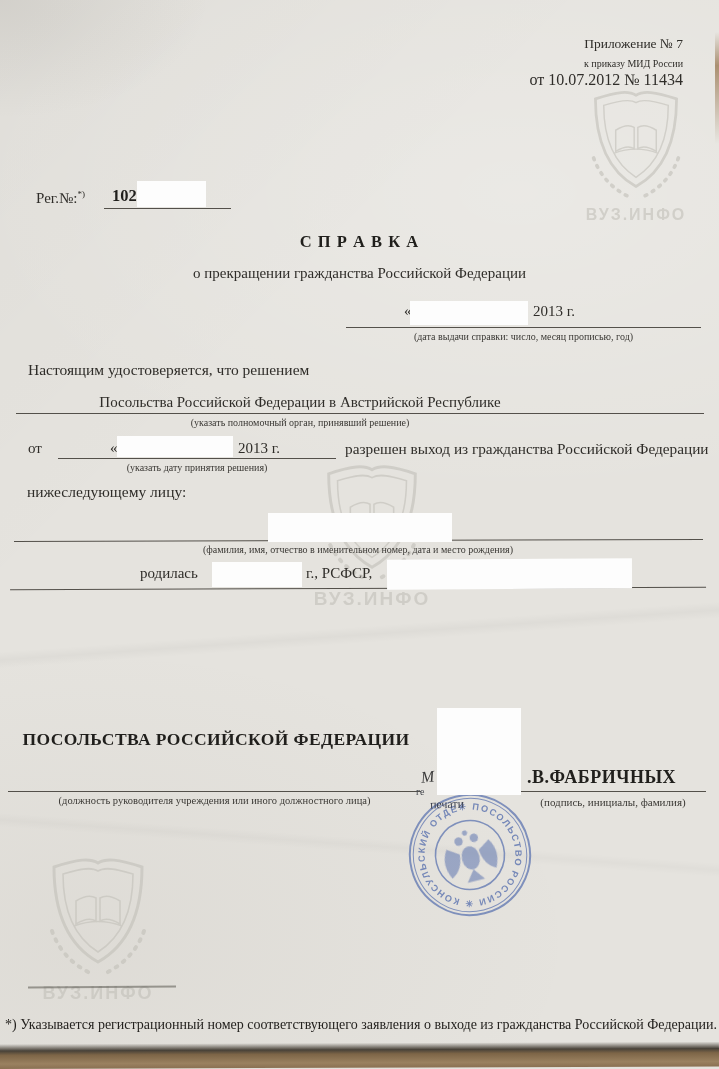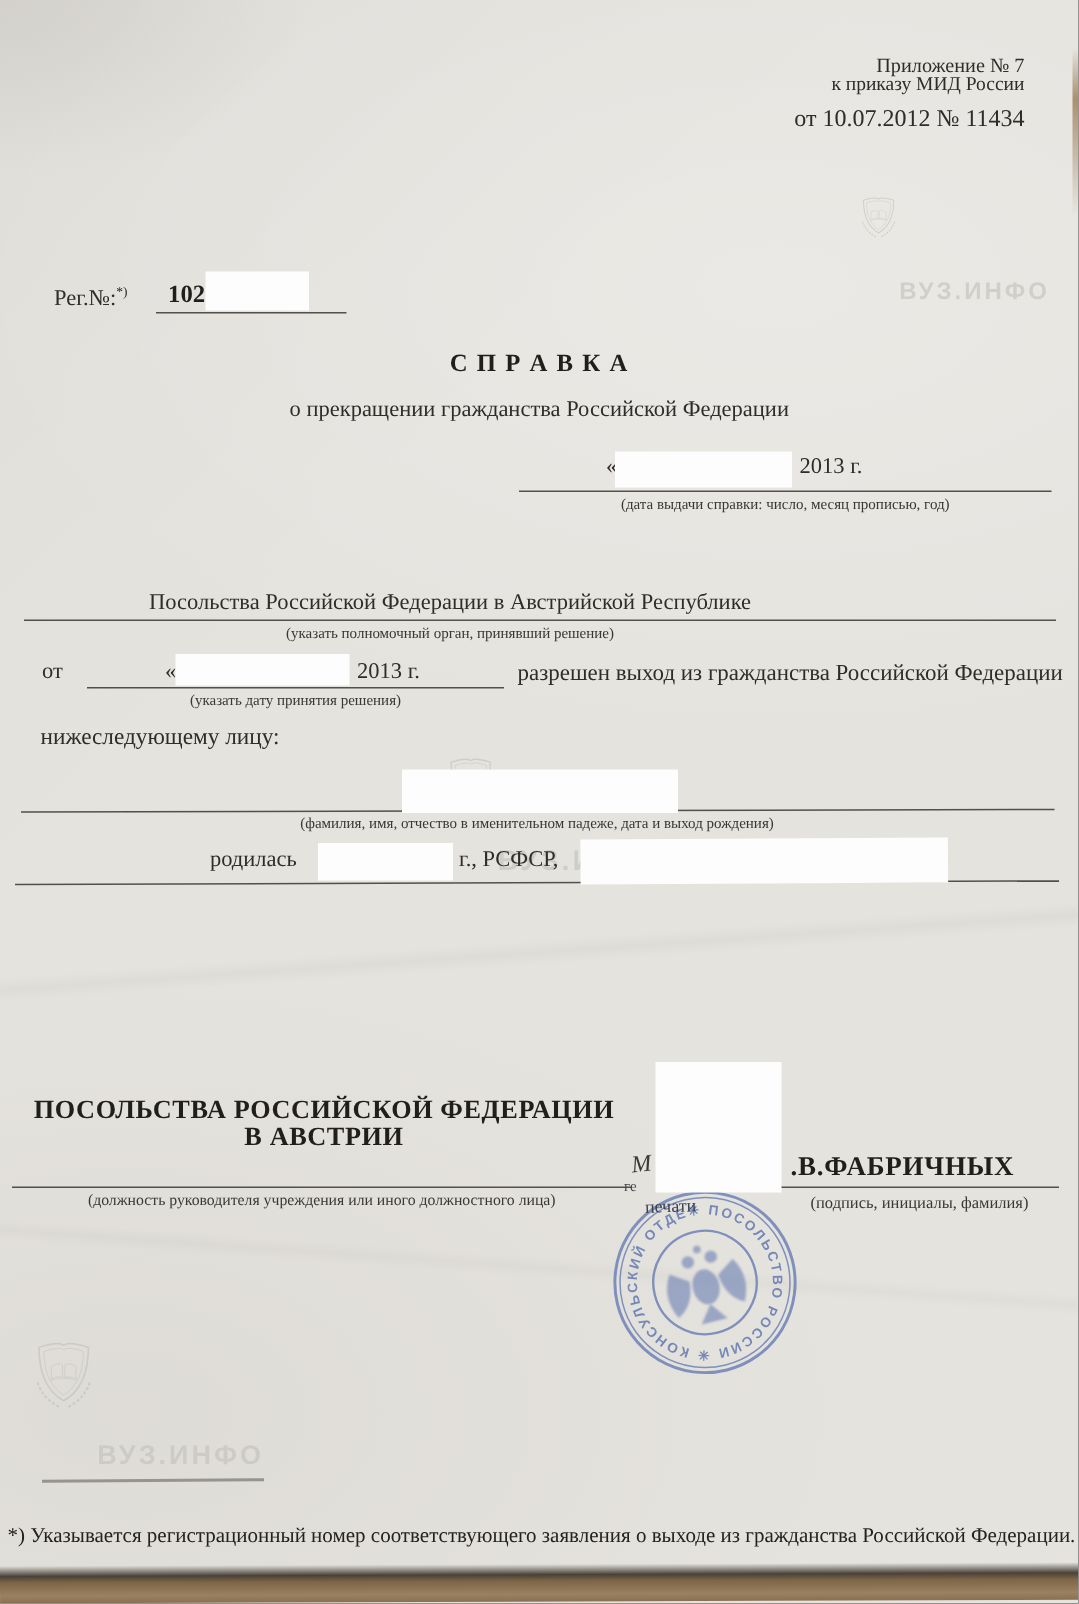--- a/index.html
+++ b/index.html
@@ -18,21 +18,21 @@
     font-family:"Liberation Serif", serif;
     color:var(--ink);
   }
   .abs{position:absolute;}
   .t{z-index:3;white-space:nowrap;font-size:15px;}
   .cap{z-index:3;white-space:nowrap;font-size:10px;color:#3a3834;}
   .ul{z-index:2;border-bottom:1.4px solid rgba(58,54,48,.85);}
   .redact{z-index:5;background:var(--redaction-white);}
   .bold{font-weight:bold;color:#201f1c;}
   .center{text-align:center;}
-  .wm{z-index:1;display:flex;align-items:flex-end;opacity:.62;}
+  .wm{z-index:1;display:flex;flex-direction:column;align-items:center;opacity:.62;}
   .wm svg{color:var(--watermark-gray);}
   .wm-label{font-family:"Liberation Sans",sans-serif;font-weight:bold;letter-spacing:2px;color:var(--watermark-gray);margin-top:2px;}
   .stamp{z-index:4;}
   .crease{z-index:1;pointer-events:none;}
 </style>
 </head>
 <body>
 
 <div class="paper">
 
@@ -67,66 +67,66 @@
     <svg width="150" height:128="" height="128" viewBox="0 0 120 128">
         <use href="#wm-shape"></use>
       </svg>
     <div class="wm-label" style="font-size:18px">ВУЗ.ИНФО</div>
   </div>
 
   <div class="abs crease" style="left:0;top:590px;width:719px;height:90px;background:linear-gradient(176deg, transparent 44%, rgba(0,0,0,.03) 50%, transparent 56%)"></div>
   <div class="abs crease" style="left:0;top:810px;width:719px;height:70px;background:linear-gradient(184deg, transparent 44%, rgba(0,0,0,.025) 50%, transparent 56%)"></div>
 
   <div class="abs t" style="right:36px;top:36px;text-align:right;font-size:13.5px">Приложение № 7</div>
-  <div class="abs t" style="right:36px;top:48px;text-align:right;font-size:13px">к приказу МИД России</div>
+  <div class="abs t" style="right:36px;top:58px;text-align:right;font-size:10px">к приказу МИД России</div>
   <div class="abs t" style="right:36px;top:71px;text-align:right;font-size:16px">от 10.07.2012 № 11434</div>
 
 
   <div class="abs t" style="left:36px;top:189px"><span>Рег.№:</span><sup style="font-size:9px">*)</sup></div>
   <div class="abs ul" style="left:104px;top:186px;width:127px;height:22px"></div>
   <div class="abs t bold" style="left:112px;top:186px;font-size:16.5px">102</div>
   <div class="abs redact" style="left:137px;top:181px;width:69px;height:26px"></div>
 
   <div class="abs center t" style="left:0;top:265px;width:719px">о прекращении гражданства Российской Федерации</div>
   <div class="abs center bold" style="left:0;top:232px;width:719px;font-size:16.5px;letter-spacing:1px;z-index:3">С П Р А В К А</div>
 
   <div class="abs ul" style="left:346px;top:303px;width:355px;height:24px"></div>
   <div class="abs t" style="left:404px;top:303px">«</div>
   <div class="abs redact" style="left:410px;top:301px;width:118px;height:24px"></div>
   <div class="abs t" style="left:533px;top:303px">2013 г.</div>
   <div class="abs cap center" style="left:346px;top:331px;width:355px">(дата выдачи справки: число, месяц прописью, год)</div>
 
+  <div class="abs t" style="left:28px;top:361px;font-size:15.5px">Настоящим удостоверяется, что решением</div>
 
   <div class="abs ul" style="left:16px;top:392px;width:688px;height:21px"></div>
   <div class="abs t center" style="left:0;top:394px;width:600px">Посольства Российской Федерации в Австрийской Республике</div>
   <div class="abs cap center" style="left:95px;top:417px;width:410px">(указать полномочный орган, принявший решение)</div>
 
   <div class="abs t" style="left:28px;top:440px">от</div>
   <div class="abs ul" style="left:58px;top:437px;width:278px;height:21px"></div>
   <div class="abs t" style="left:110px;top:440px">«</div>
   <div class="abs redact" style="left:117px;top:436px;width:116px;height:21px"></div>
   <div class="abs t" style="left:238px;top:440px">2013 г.</div>
   <div class="abs cap center" style="left:58px;top:462px;width:278px">(указать дату принятия решения)</div>
   <div class="abs t" style="left:345px;top:440px;font-size:15.3px">разрешен выход из гражданства Российской Федерации</div>
 
   <div class="abs t" style="left:27px;top:483px;font-size:15.5px">нижеследующему лицу:</div>
 
   <div class="abs ul" style="left:14px;top:518px;width:689px;height:22px;transform:rotate(-.15deg)"></div>
   <div class="abs redact" style="left:268px;top:513px;width:184px;height:29px"></div>
-  <div class="abs cap center" style="left:130px;top:544px;width:456px">(фамилия, имя, отчество в именительном падеже, дата и выход рождения)</div>
+  <div class="abs cap center" style="left:130px;top:544px;width:456px">(фамилия, имя, отчество в именительном номер, дата и место рождения)</div>
 
   <div class="abs ul" style="left:10px;top:566px;width:696px;height:22px;transform:rotate(-.2deg)"></div>
   <div class="abs t" style="left:140px;top:565px">родилась</div>
   <div class="abs redact" style="left:212px;top:562px;width:90px;height:25px"></div>
   <div class="abs t" style="left:306px;top:565px">г., РСФСР,</div>
   <div class="abs redact" style="left:387px;top:559px;width:245px;height:30px;transform:rotate(-.3deg)"></div>
 
   <div class="abs center" style="left:10px;top:730px;width:412px;z-index:3">
     <div class="bold" style="font-size:17.5px;letter-spacing:.4px;line-height:18px">ПОСОЛЬСТВА РОССИЙСКОЙ ФЕДЕРАЦИИ</div>
-    <div class="bold" style="font-size:17.5px;letter-spacing:.4px;line-height:18px">В АВСТРИИ</div>
   </div>
   <div class="abs ul" style="left:8px;top:770px;width:413px;height:21px"></div>
   <div class="abs cap center" style="left:8px;top:795px;width:413px;font-size:10.5px">(должность руководителя учреждения или иного должностного лица)</div>
 
   <svg class="abs stamp" style="left:404px;top:789px;transform:rotate(-14deg)" width="132" height="132" viewBox="0 0 134 134">
     <defs>
       <path id="stamp-textcircle" d="M67 21 a46 46 0 1 1 -0.01 0"></path>
       <filter id="stamp-blur">
           <feGaussianBlur stdDeviation="0.6"></feGaussianBlur>
         </filter>

